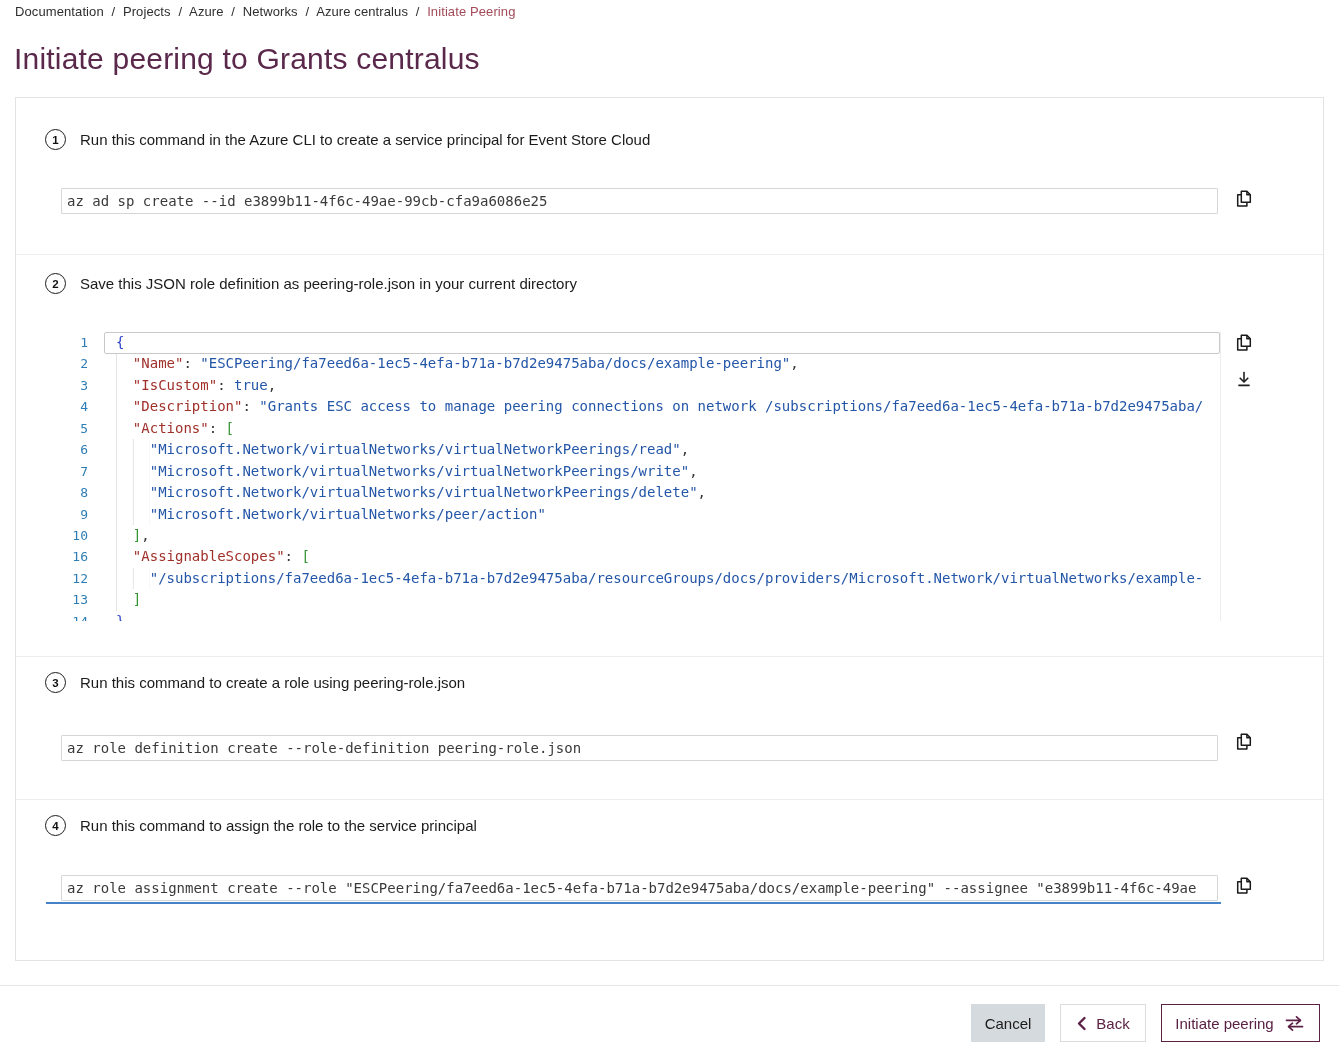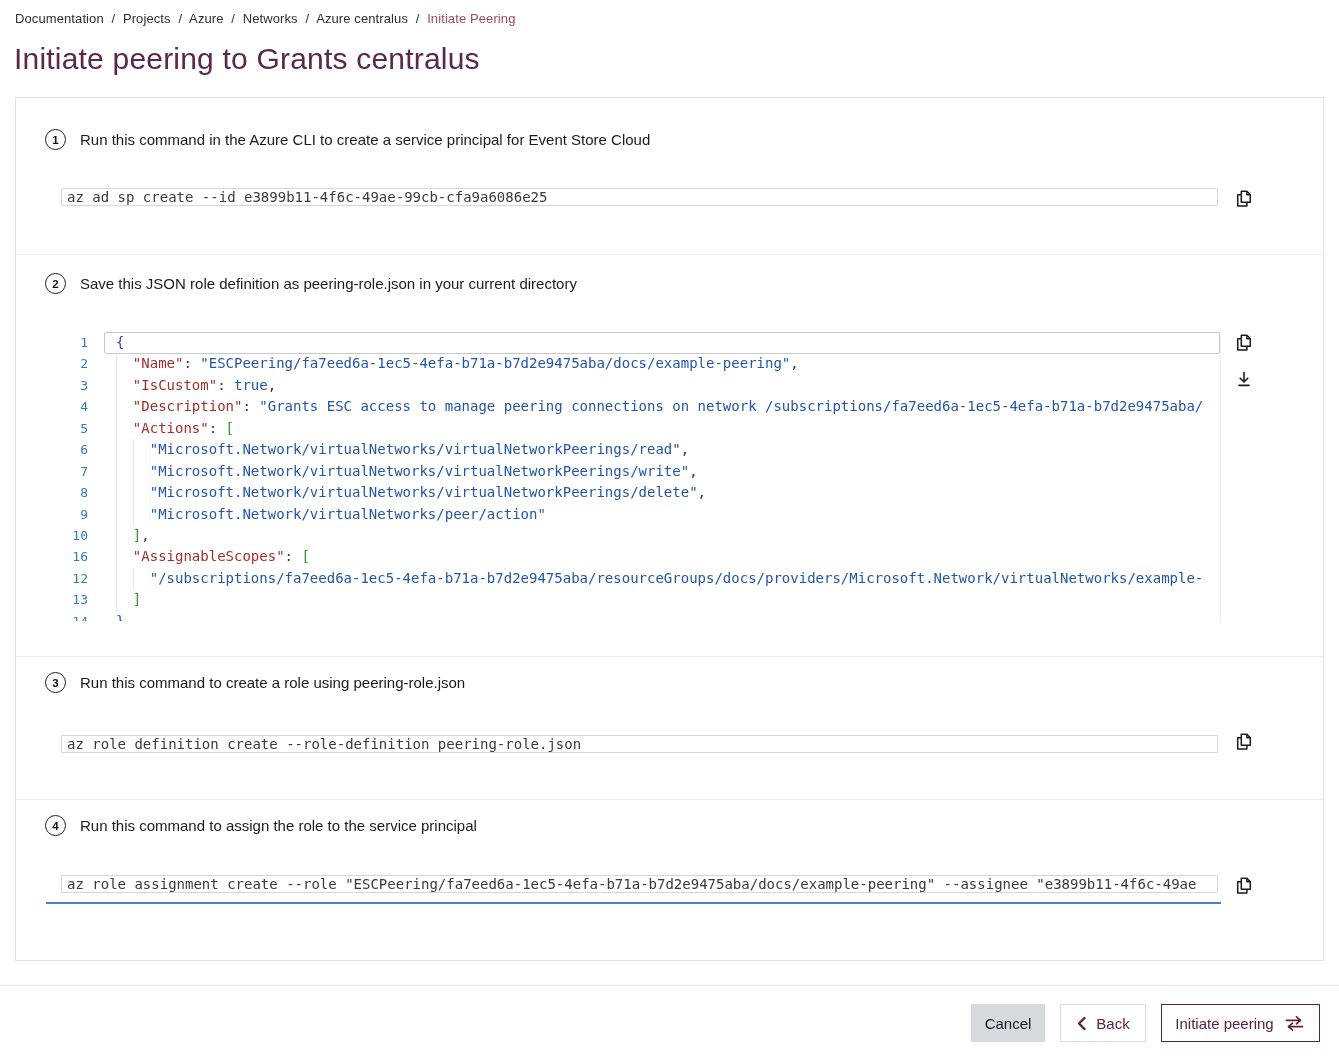--- a/index.html
+++ b/index.html
@@ -1,39 +1,39 @@
 <!DOCTYPE html>
 <html style="--c-brand: #5b2144; --c-brand-title: #5a284b; --c-crumb-current: #a34a58; --c-linenum: #2e7eb5; --c-key: #a0302a; --c-str: #2456a8; --c-kw: #2456a8; --c-brace: #2f43c9; --c-bracket: #319331; --c-scrollbar: #4682c8;"><head>
 <meta charset="utf-8">
 <style>
   * { margin:0; padding:0; box-sizing:border-box; }
   html,body { width:1339px; height:1057px; background:#ffffff; overflow:hidden;
               font-family:"Liberation Sans", sans-serif; color:#1b1b1b; }
 
   
-  .breadcrumb { position:absolute; left:15px; top:11px; font-size:13px; color:#2e2e2e; letter-spacing:.1px; }
+  .breadcrumb { position:absolute; left:15px; top:4px; font-size:13px; color:#2e2e2e; letter-spacing:.1px; }
   .breadcrumb .crumb { color:#2e2e2e; cursor:pointer; }
   .breadcrumb .sep { color:#2e2e2e; padding:0 4px; }
   .breadcrumb .current { color:var(--c-crumb-current); }
 
   
   .page-title { position:absolute; left:14px; top:42px; font-size:30px; font-weight:400;
                 color:var(--c-brand-title); letter-spacing:.2px; }
 
   
   .card { position:absolute; left:15px; top:97px; width:1309px; height:864px;
           border:1px solid #e3e3e3; background:#fff; }
 
   .step-head { position:absolute; left:29px; display:flex; align-items:center; gap:14px; }
   .step-circle { width:21px; height:21px; border:1.6px solid #1c1c1c; border-radius:50%;
                  display:flex; align-items:center; justify-content:center;
                  font-size:11.5px; font-weight:700; color:#111; flex:none; }
   .step-label { font-size:15px; color:#1b1b1b; }
 
-  .cmd-input { position:absolute; left:45px; width:1157px; height:18px;
+  .cmd-input { position:absolute; left:45px; width:1157px; height:26px;
                border:1px solid #d6d6d6; background:#fff; border-radius:1px;
                font-family:"DejaVu Sans Mono", monospace; font-size:14px; color:#3a3a3a;
                padding:0 4px 0 5px; white-space:nowrap; overflow:hidden; }
   input.cmd-input { outline:none; }
 
   .icon-btn { position:absolute; width:24px; height:24px; background:none; border:none;
               cursor:pointer; padding:0; display:flex; align-items:center; justify-content:center; }
 
   .divider { position:absolute; left:0; width:100%; height:1px; background:#eaeef0; }
 

